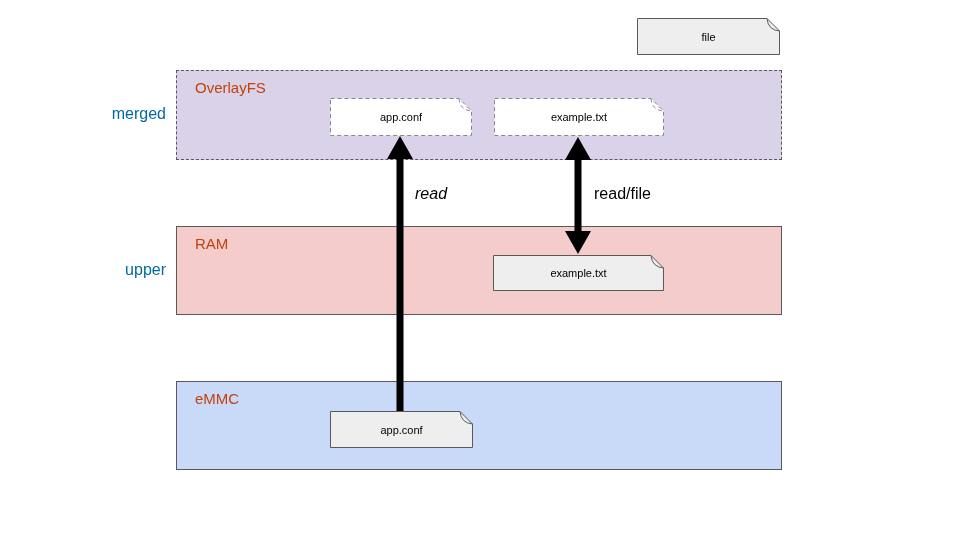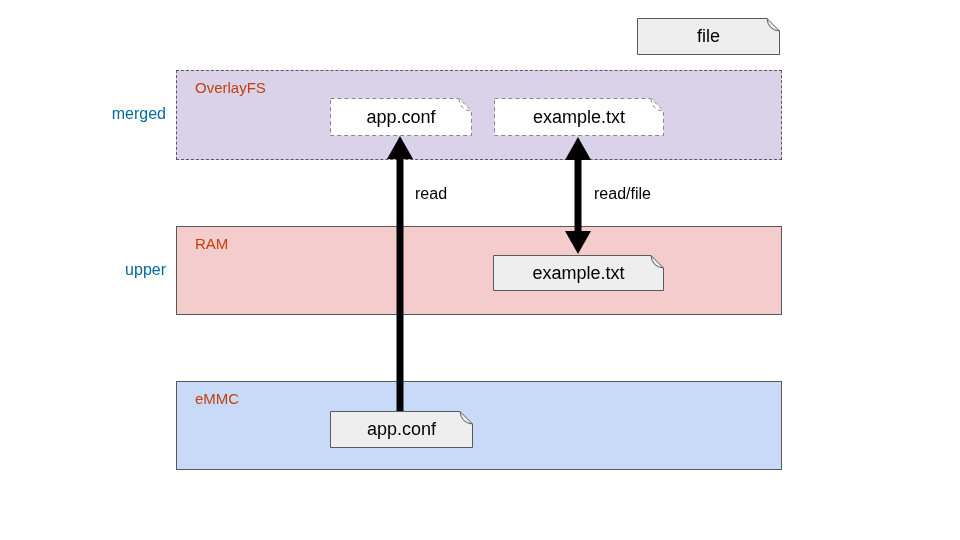--- a/index.html
+++ b/index.html
@@ -7,21 +7,21 @@
     position:relative;width:960px;height:540px;background:#ffffff;overflow:hidden;
     font-family:"Liberation Sans",sans-serif;color:#000;
   }
   .band{position:absolute;box-sizing:border-box;}
   .band-label{position:absolute;left:18px;top:8px;font-size:15px;color:#c2410c;}
   .side-label{position:absolute;width:126px;left:40px;text-align:right;font-size:16px;color:#0369a1;}
   .filebox{position:absolute;}
   .filebox svg{position:absolute;left:0;top:0;}
   .filebox .lbl{
     position:absolute;inset:0;display:flex;align-items:center;justify-content:center;
-    font-size:18px;color:#000;
+    font-size:11px;color:#000;
   }
   .arrow-label{position:absolute;font-size:16px;color:#000;}
   #arrow-overlay{position:absolute;left:0;top:0;pointer-events:none;}
 </style>
 </head>
 <body>
 
 <div id="canvas">
 
   <div class="filebox" style="left:637px;top:18px;width:143px;height:37px;">
@@ -86,16 +86,16 @@
       <polygon points="400,136 387,159 413,159" fill="#000000"></polygon>
     </g>
 
     <g>
       <path d="M578,157 V234" stroke="#000000" stroke-width="7"></path>
       <polygon points="578,137 565,160 591,160" fill="#000000"></polygon>
       <polygon points="578,254 565,231 591,231" fill="#000000"></polygon>
     </g>
   </svg>
 
-  <span class="arrow-label" style="left:415px;top:185px;">read</span>
+  <span class="arrow-label" style="left:415px;top:185px;font-style:italic;">read</span>
   <span class="arrow-label" style="left:594px;top:185px;">read/file</span>
 
 </div>
 
 </body></html>

